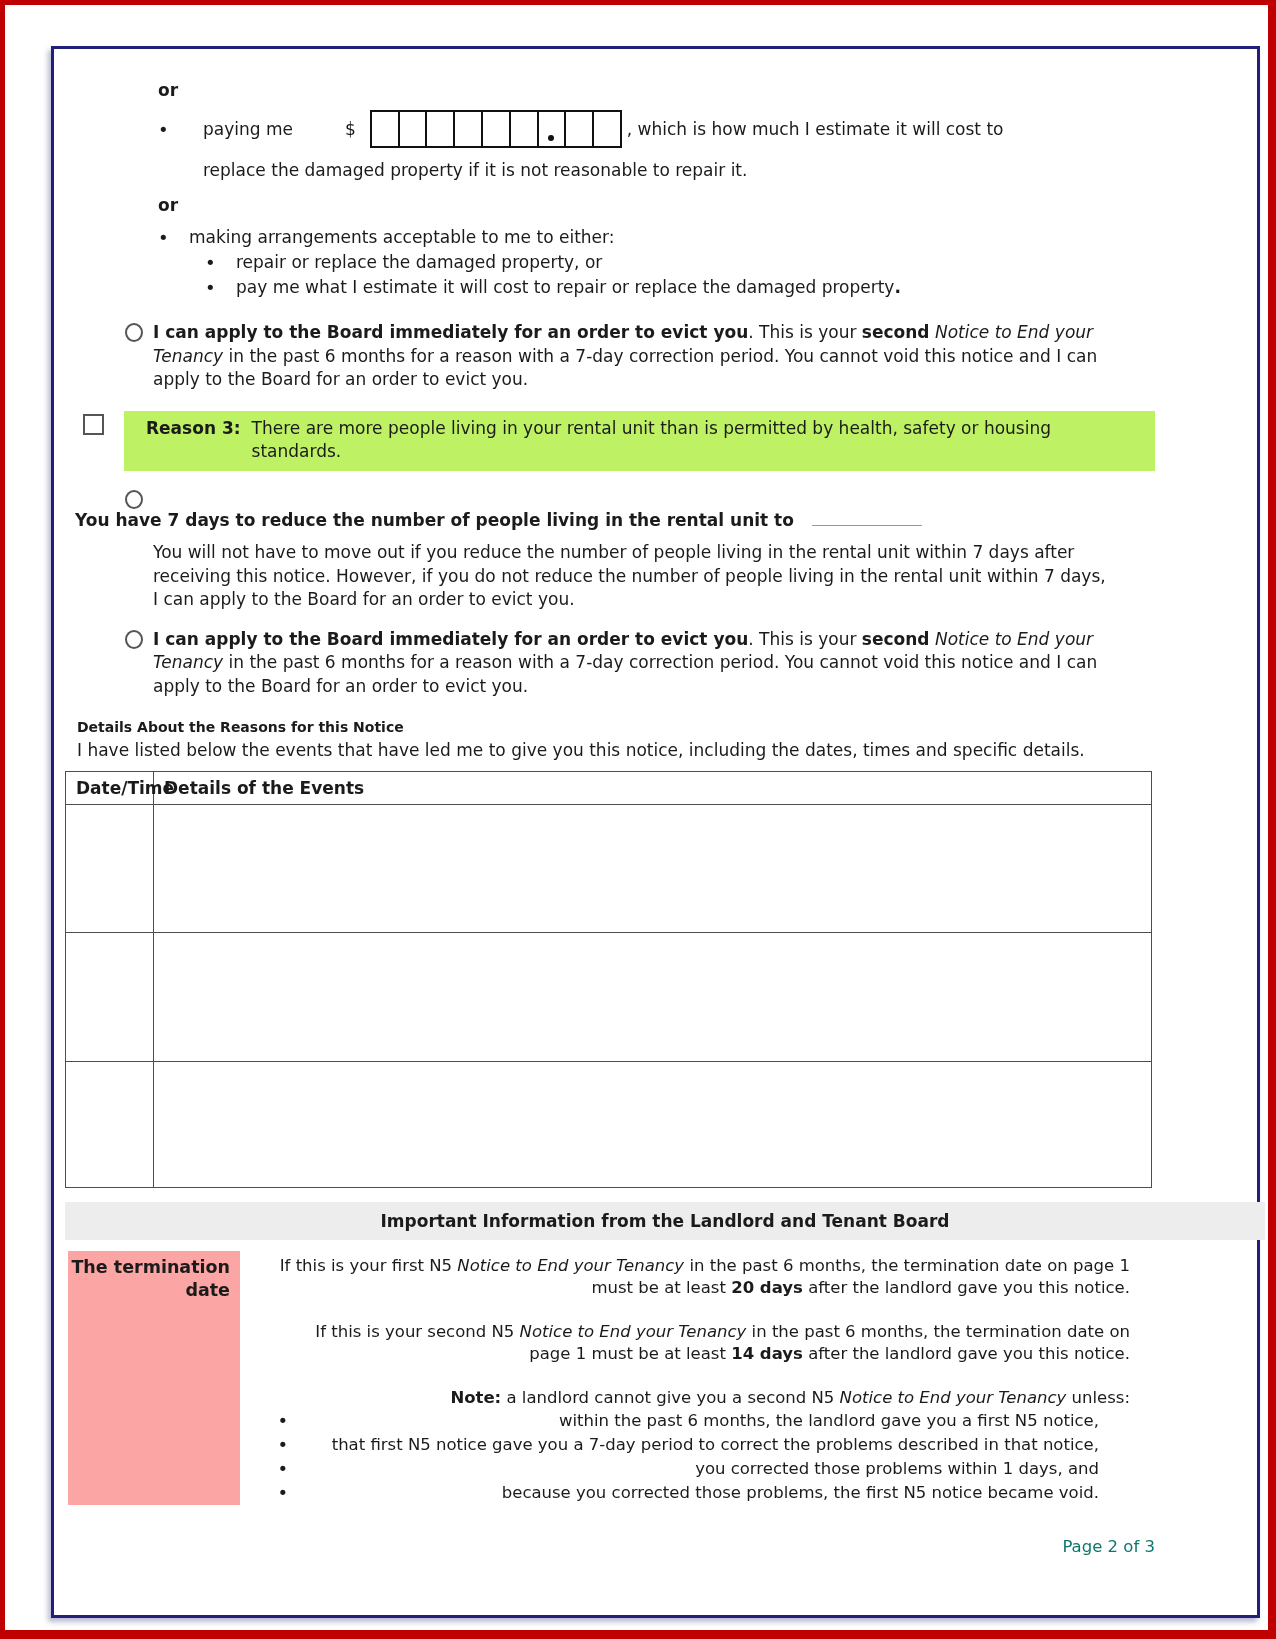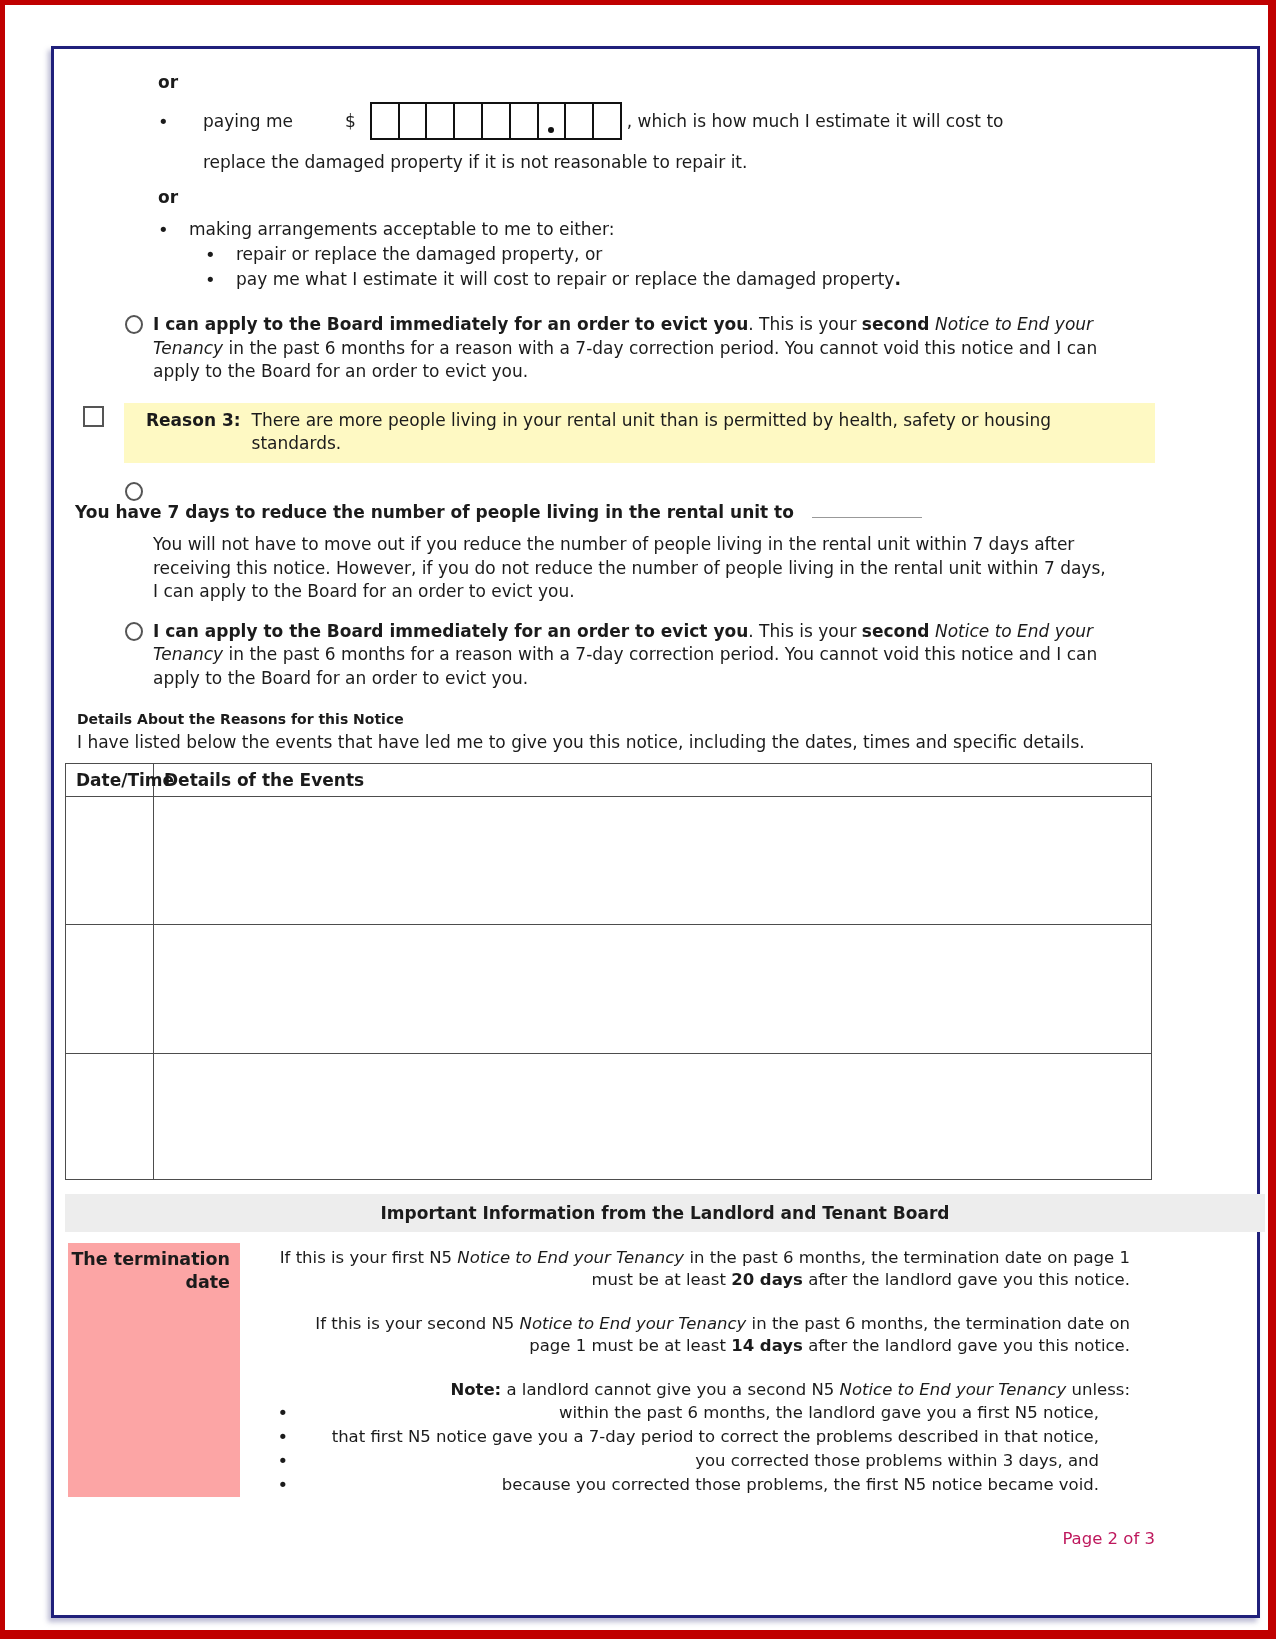--- a/index.html
+++ b/index.html
@@ -17,21 +17,21 @@
     border-style:solid; border-color:#c00000;
     border-width:5px 8px 9px 5px;
     pointer-events:none;
   }
   .navy-frame {
     position:absolute; left:51px; top:46px; right:16px; bottom:21px;
     border:3px solid #20207b;
     box-shadow:-3px 4px 5px rgba(60,60,130,0.35);
     background:#fff;
   }
-  .content { position:absolute; left:65px; top:58px; width:1090px; }
+  .content { position:absolute; left:65px; top:66px; width:1090px; }
 
   .bold { font-weight:bold; }
   .or { font-weight:bold; margin-left:93px; margin-top:14px; line-height:20px; }
 
   .bullet { display:inline-block; width:14px; flex:none; }
   .bullet::before { content:"\2022"; font-size:18px; }
 
   
   .pay-row { display:flex; align-items:center; margin-left:93px; margin-top:8px; height:42px; }
   .pay-lead { margin-left:31px; }
@@ -55,21 +55,21 @@
     flex:none; margin-left:60px; margin-top:2px; background:#fff; cursor:pointer;
   }
   .radio-text { margin-left:10px; width:990px; line-height:23.5px; }
 
   
   .reason-row { display:flex; margin-top:19px; }
   .checkbox {
     width:21px; height:21px; border:2px solid #555; flex:none;
     margin-left:18px; margin-top:3px; background:#fff; cursor:pointer;
   }
-  .reason-band { background:#fef9c3; margin-left:20px; flex:1; display:flex; padding:6px 24px 7px 22px; line-height:23.5px; }
+  .reason-band { background:#bef264; margin-left:20px; flex:1; display:flex; padding:6px 24px 7px 22px; line-height:23.5px; }
   .reason-label { font-weight:bold; flex:none; margin-right:11px; }
   .reason-text { width:840px; }
 
   .blank-line { display:inline-block; width:110px; border-bottom:1.5px solid #999; height:17px; margin-left:18px; vertical-align:baseline; cursor:text; }
   .plain-para { margin-left:88px; margin-top:9px; width:955px; line-height:23.5px; }
 
   .details-heading { font-weight:bold; font-size:14px; margin-left:12px; margin-top:17px; line-height:24px; }
   .details-intro { margin-left:12px; width:1010px; line-height:23.5px; }
 
   table.events { border-collapse:collapse; margin-top:8px; width:1087px; table-layout:fixed; }
@@ -88,21 +88,21 @@
     text-align:right; font-weight:bold; font-size:17.5px;
     padding:5px 10px 0 0; line-height:23px; margin-left:3px;
   }
   .term-content { margin-left:32px; width:858px; font-size:16.5px; padding-top:4px;text-align:right; }
   .term-content p { line-height:22.5px; margin-bottom:21px; }
   .term-content p.note-para { margin-bottom:0; }
   .tb-row { display:flex; line-height:23px; }
   .tb-row .bullet { width:12px; margin-left:4px; }
   .tb-row .txt { margin-left:11px; width:800px; }
 
-  .footer { margin-top:32px; text-align:right; font-size:16.5px; color:#be185d; line-height:20px; }
+  .footer { margin-top:32px; text-align:right; font-size:16.5px; color:#0f766e; line-height:20px; }
 </style>
 </head>
 <body>
 
 <div class="red-frame"></div>
 <div class="navy-frame"></div>
 
 <div class="content">
 
   <div class="or">or</div>
@@ -206,21 +206,21 @@
       <div class="tb-row">
           <span class="bullet"></span>
           <span class="txt">within the past 6 months, the landlord gave you a first N5 notice,</span>
         </div>
       <div class="tb-row">
           <span class="bullet"></span>
           <span class="txt">that first N5 notice gave you a 7-day period to correct the problems described in that notice,</span>
         </div>
       <div class="tb-row">
           <span class="bullet"></span>
-          <span class="txt">you corrected those problems within 3 days, and</span>
+          <span class="txt">you corrected those problems within 1 days, and</span>
         </div>
       <div class="tb-row">
           <span class="bullet"></span>
           <span class="txt">because you corrected those problems, the first N5 notice became void.</span>
         </div>
     </div>
   </div>
 
   <div class="footer">Page 2 of 3</div>
 

